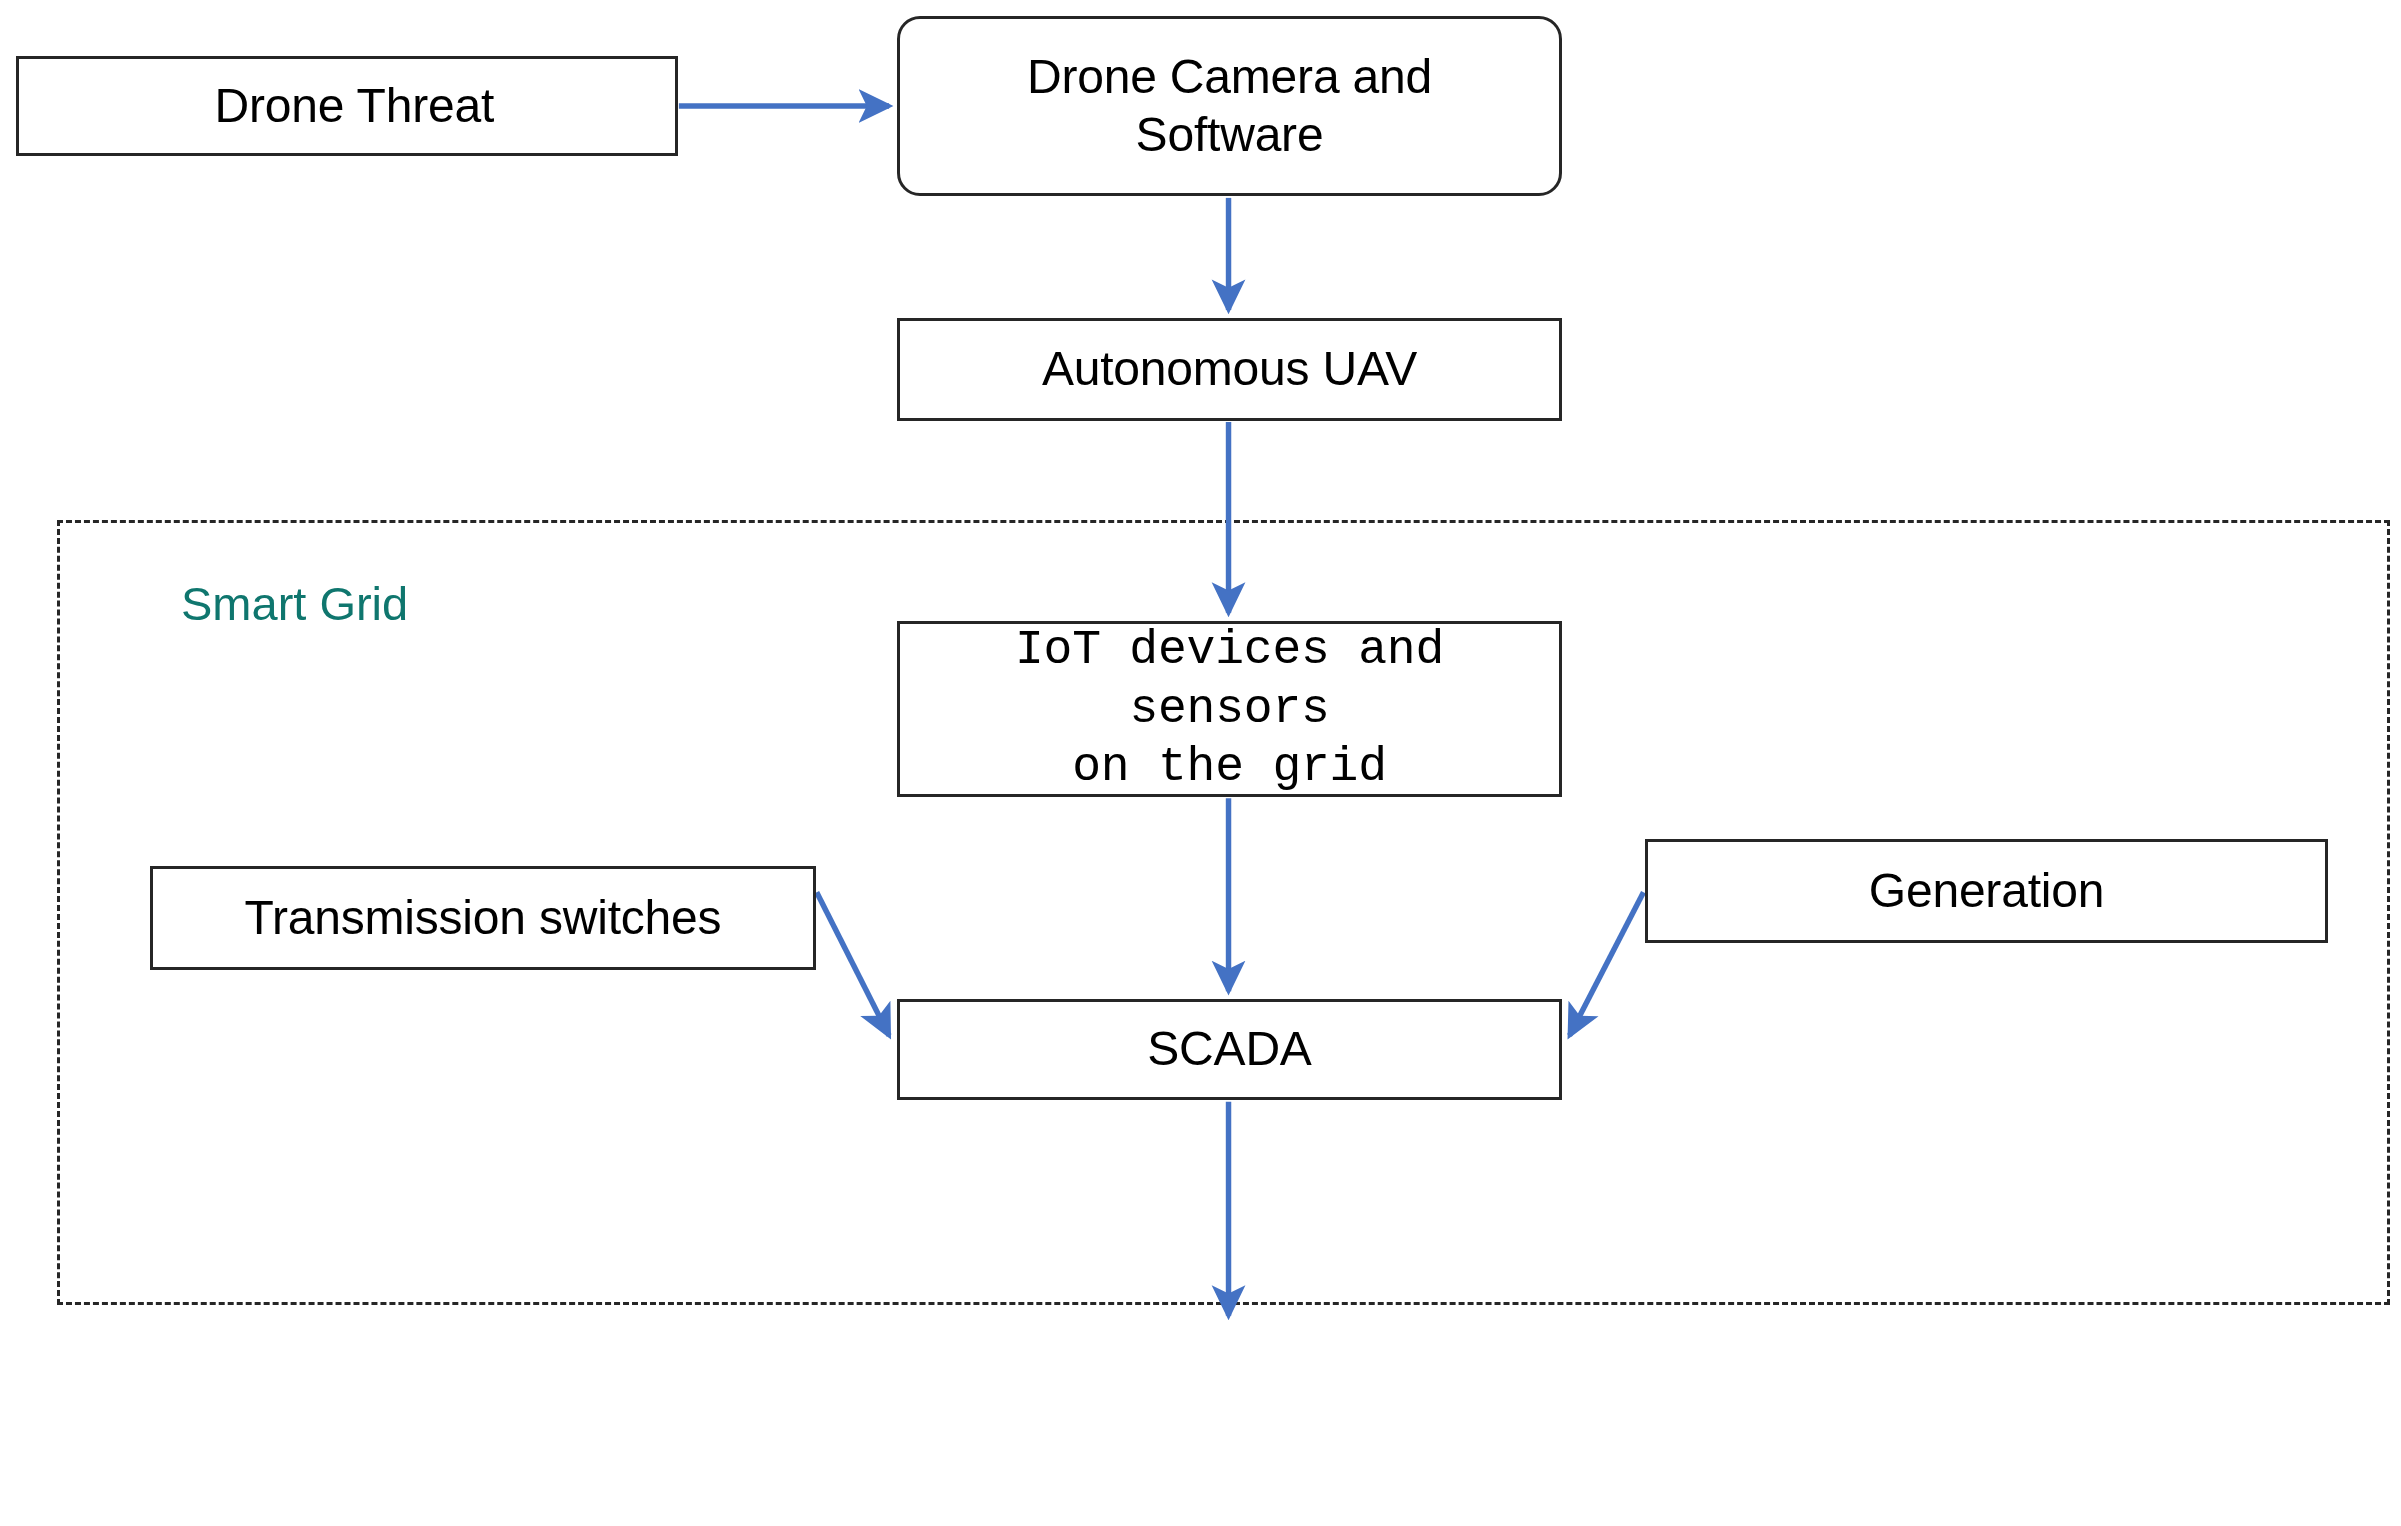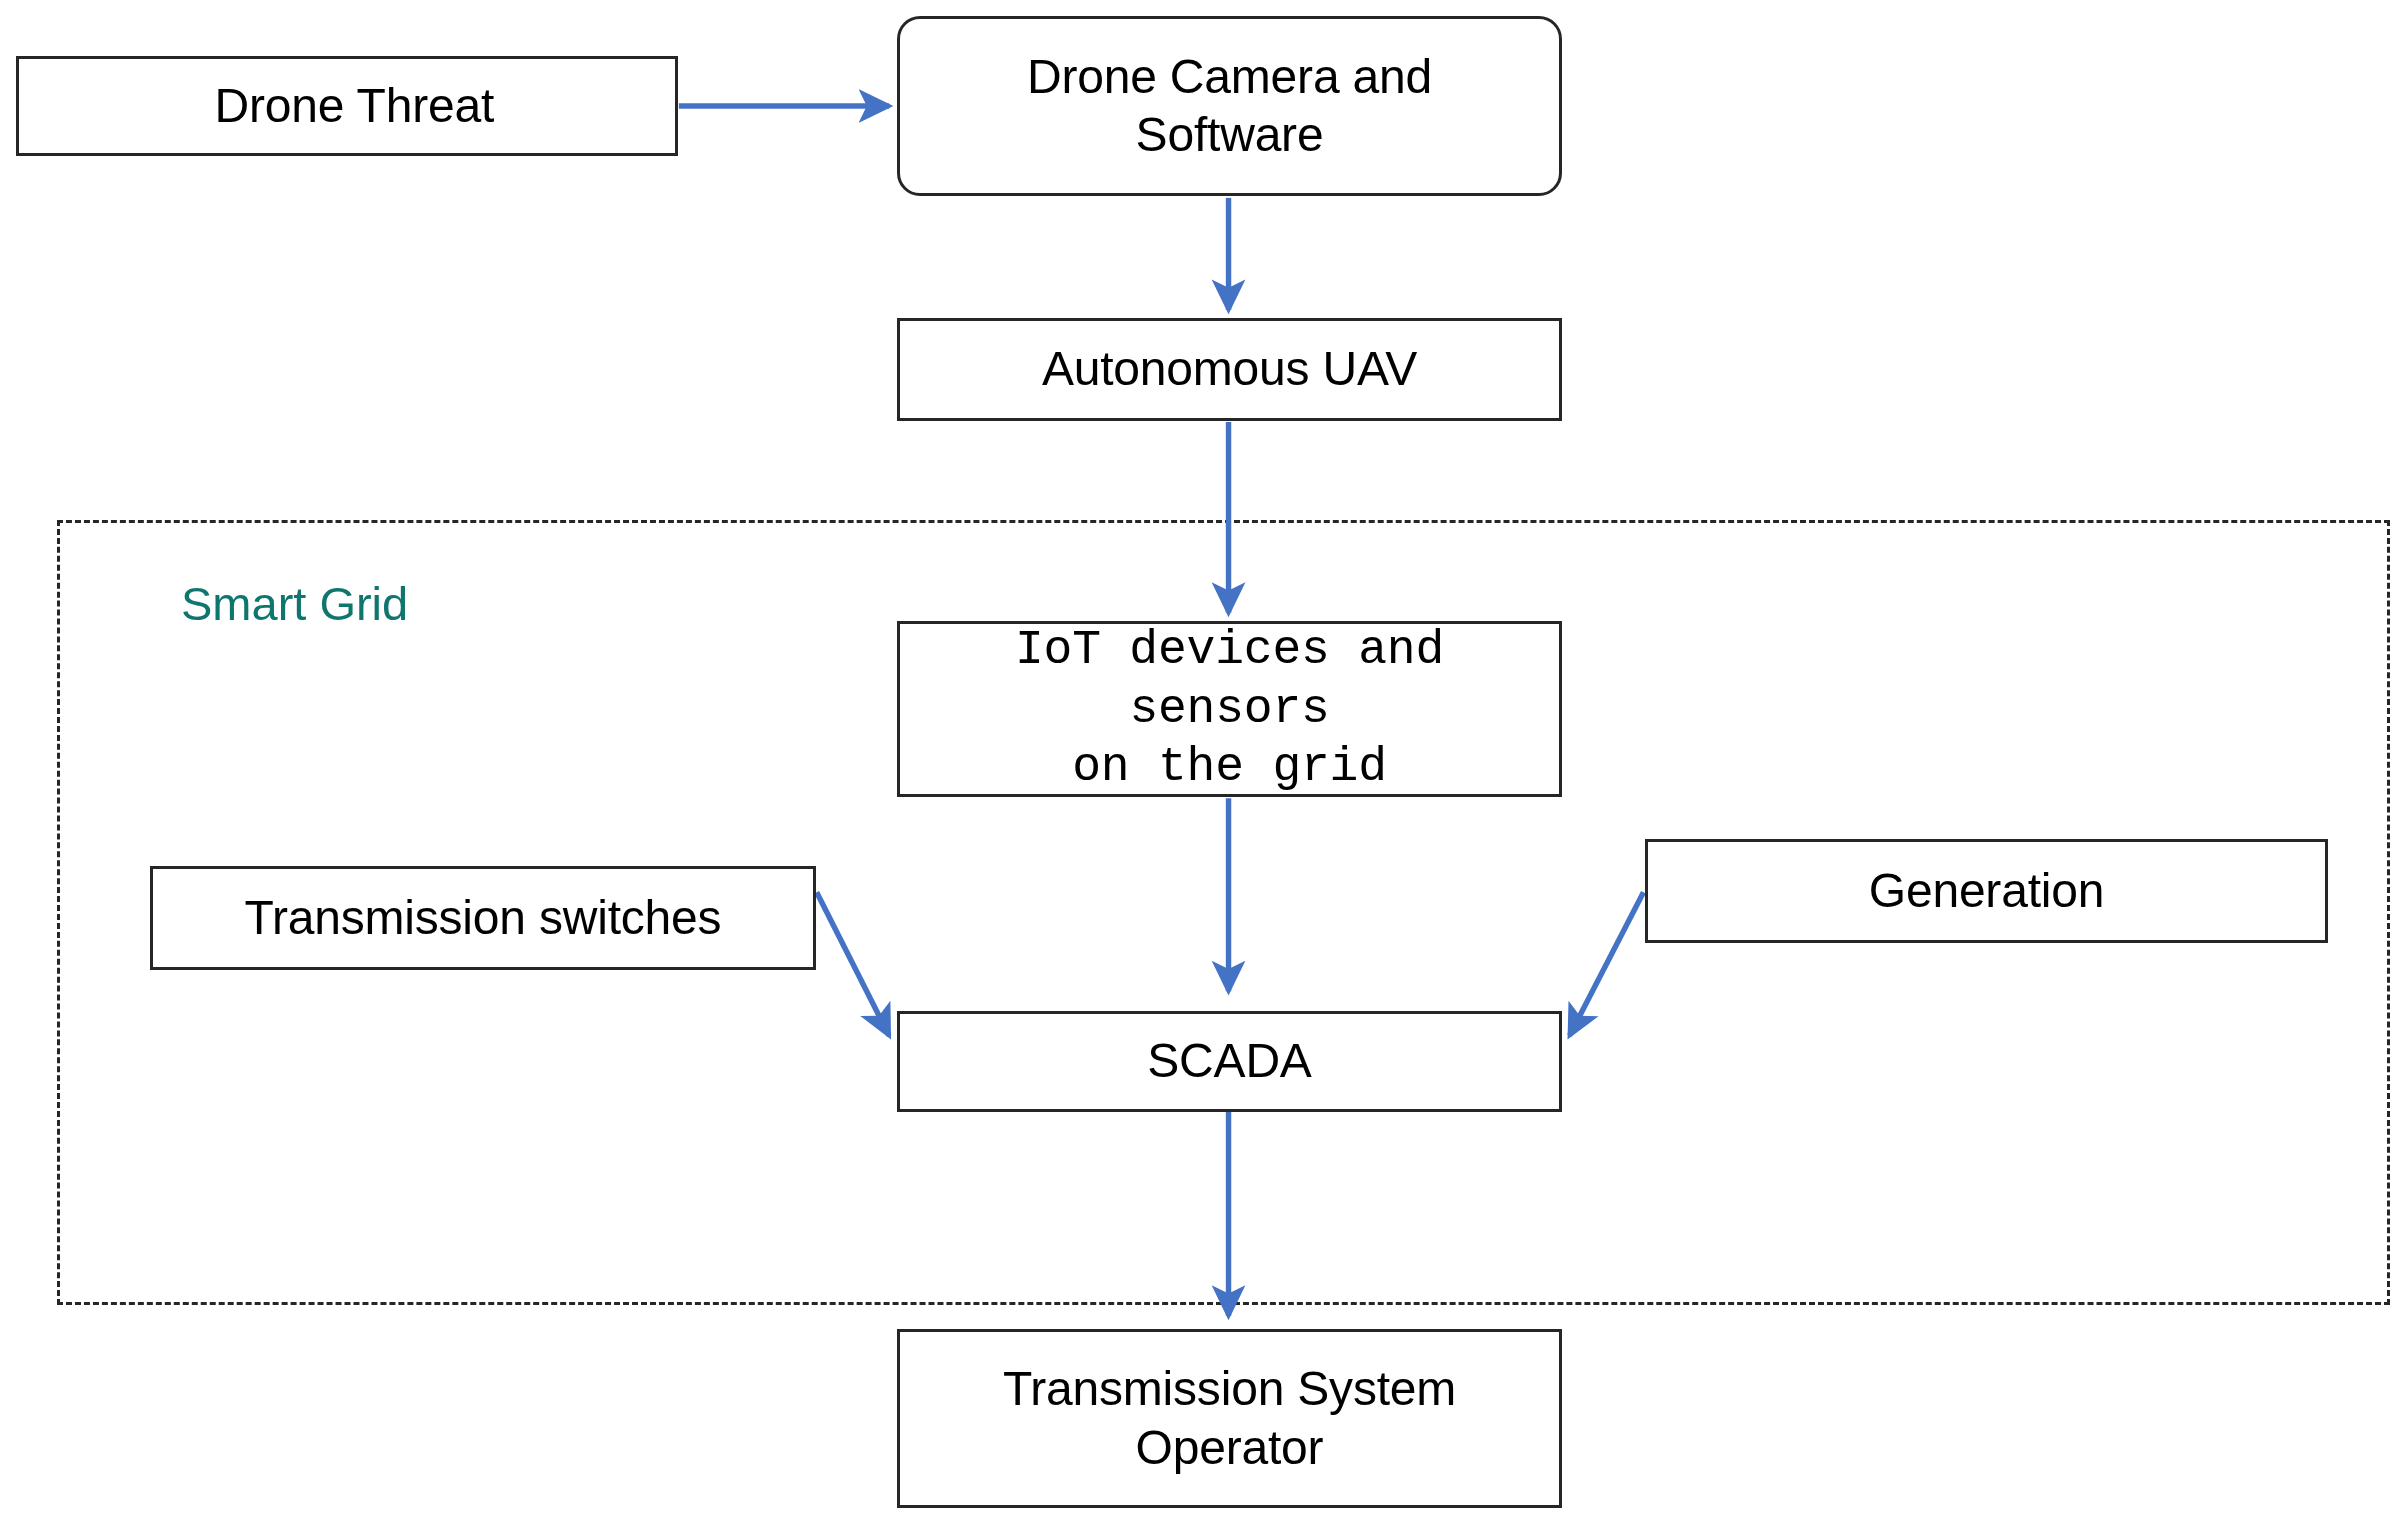--- a/index.html
+++ b/index.html
@@ -47,21 +47,21 @@
     padding-left: 26.5px;
   }
 
   
   #node-drone-threat       { left: 15.6px;   top: 56px;   width: 662px; height: 100px; }
   #node-drone-camera       { left: 897px; top: 16.4px;   width: 665px; height: 180px; border-radius: 23px; }
   #node-autonomous-uav     { left: 897px; top: 318px;  width: 665px; height: 103px; justify-content: flex-end; }
   #node-iot-devices        { left: 897px; top: 621px;  width: 665px; height: 176px; font-family: Liberation Mono, monospace; }
   #node-transmission-sw    { left: 150px;  top: 839px; width: 666px; height: 104px; margin-top: 27px; }
   #node-generation         { left: 1645px; top: 839px; width: 683px; height: 104px; justify-content: center; }
-  #node-scada              { left: 897px; top: 999px; width: 665px; height: 101px; margin-top: 12px; }
+  #node-scada              { left: 897px; top: 999px; width: 665px; height: 101px; }
   #node-tso                { left: 897px; top: 1329px; width: 665px; height: 179px; }
 
   
   #smart-grid-container {
     position: absolute;
     left: 57px;
     top: 520px;
     width: 2333px;
     height: 785px;
     box-sizing: border-box;
@@ -144,19 +144,15 @@
   </div>
 
   <div class="node" id="node-generation">
     <span class="label">Generation</span>
   </div>
 
   <div class="node" id="node-scada">
     <span class="label">SCADA</span>
   </div>
 
-  <div class="node" id="node-tso">
-    <span class="label">Transmission System
-Operator</span>
-  </div>
 
 </div>
 
 
 </body></html>

